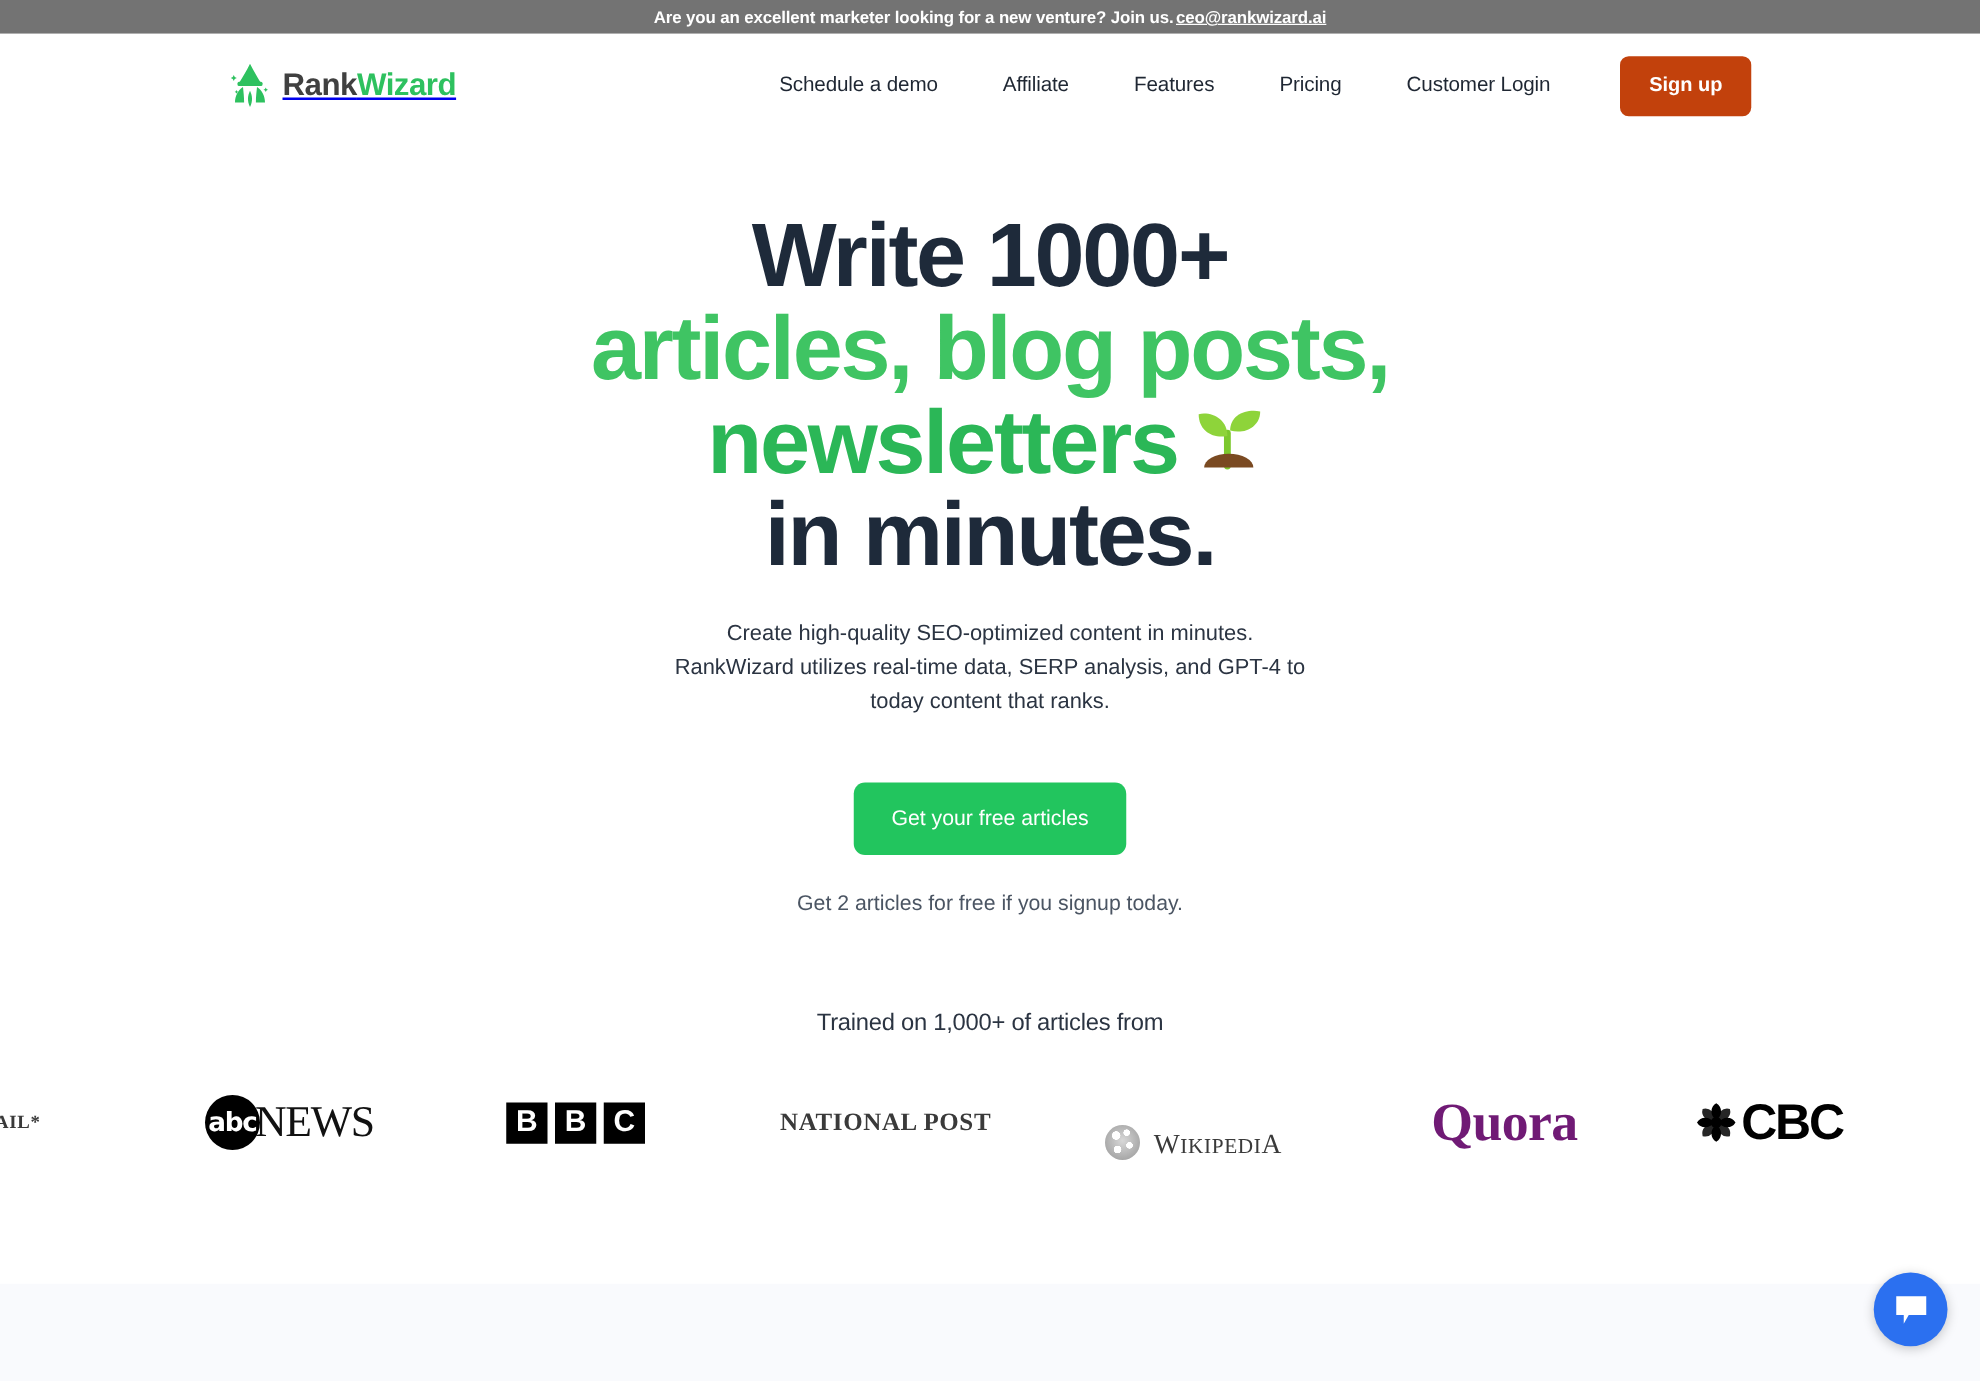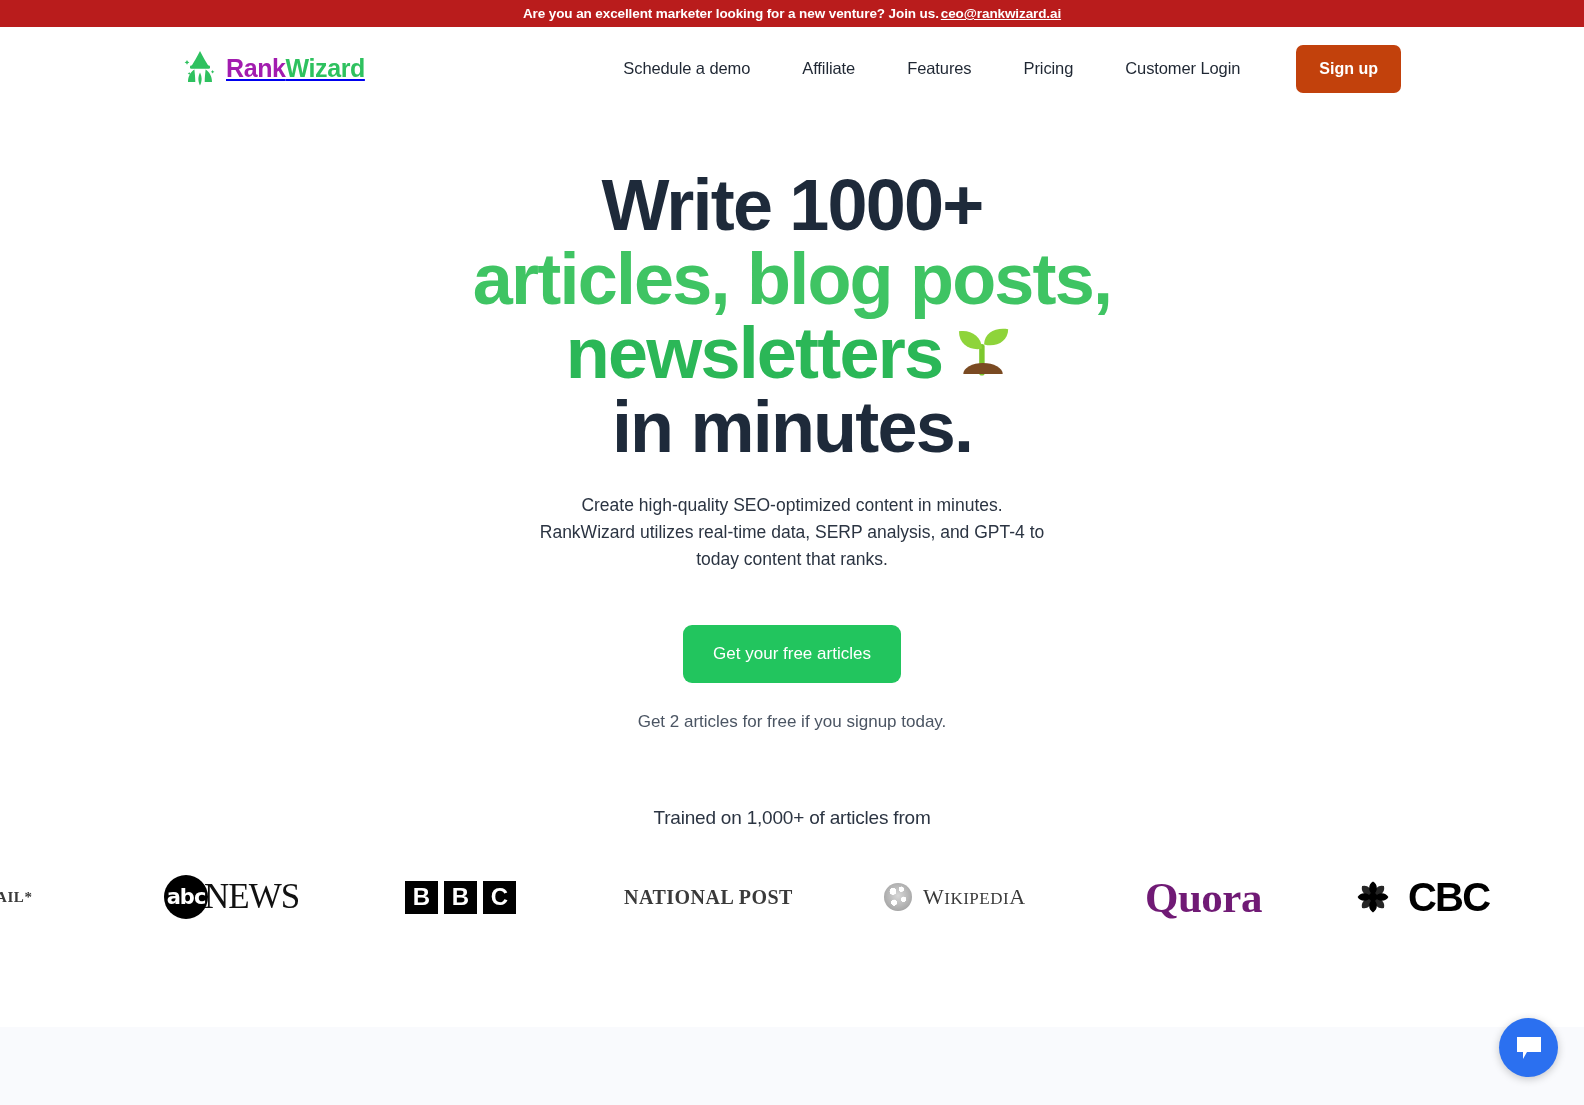--- a/index.html
+++ b/index.html
@@ -8,21 +8,21 @@
     font-family: "Liberation Sans", sans-serif;
     background:#ffffff;
     color:#1e2a3a;
     overflow:hidden;
     position:relative;
   }
 
   
   .announce {
     height:27px;
-    background:#b91c1c;
+    background:#737373;
     display:flex;
     align-items:center;
     justify-content:center;
     color:#ffffff;
     font-size:13.5px;
     font-weight:bold;
     letter-spacing:-0.1px;
   }
   .announce a {
     color:#ffffff;
@@ -40,21 +40,21 @@
     background:#ffffff;
   }
   .brand { display:flex; align-items:center; gap:9px; }
   .brand-mark { width:34px; height:40px; display:block; }
   .brand-text {
     font-size:25px;
     font-weight:bold;
     letter-spacing:-0.4px;
     white-space:nowrap;
   }
-  .brand-text .rank { color:#a21caf; }
+  .brand-text .rank { color:#404040; }
   .brand-text .wizard { color:#2ec15f; }
 
   .nav {
     margin-left:auto;
     display:flex;
     align-items:center;
     gap:0;
     justify-content:center;
   }
   .nav-link {
@@ -193,21 +193,21 @@
     left:624px;
     font-family:"Liberation Serif", serif;
     font-size:20px;
     font-weight:bold;
     letter-spacing:0.5px;
     color:#3a3a3a;
     white-space:nowrap;
   }
 
   
-  .wikipedia { left:884px; gap:11px; }
+  .wikipedia { left:884px; gap:11px;align-items:flex-end; }
   .wiki-globe {
     width:28px; height:28px;
     border-radius:50%;
     background:
       radial-gradient(circle at 32% 30%, #ffffff 0 12%, transparent 13%),
       radial-gradient(circle at 62% 22%, #ffffff 0 9%, transparent 10%),
       radial-gradient(circle at 70% 58%, #ffffff 0 10%, transparent 11%),
       radial-gradient(circle at 36% 70%, #ffffff 0 11%, transparent 12%),
       radial-gradient(circle at 50% 45%, #d8d8d8, #a9a9a9 70%, #8d8d8d 100%);
   }
@@ -225,21 +225,21 @@
     left:1118px;
     font-family:"Liberation Serif", serif;
     font-size:43px;
     font-weight:bold;
     letter-spacing:-0.5px;
     color:#701a75;
     margin-left:27px;
   }
 
   
-  .cbc { left:1357px; gap:19px; }
+  .cbc { left:1357px; gap:4px; }
   .cbc-gem { width:32px; height:32px; display:block; }
   .cbc-word {
     font-size:40px;
     font-weight:bold;
     letter-spacing:-1.8px;
     color:#000000;
     font-family:"Liberation Sans", sans-serif;
   }
 
   

